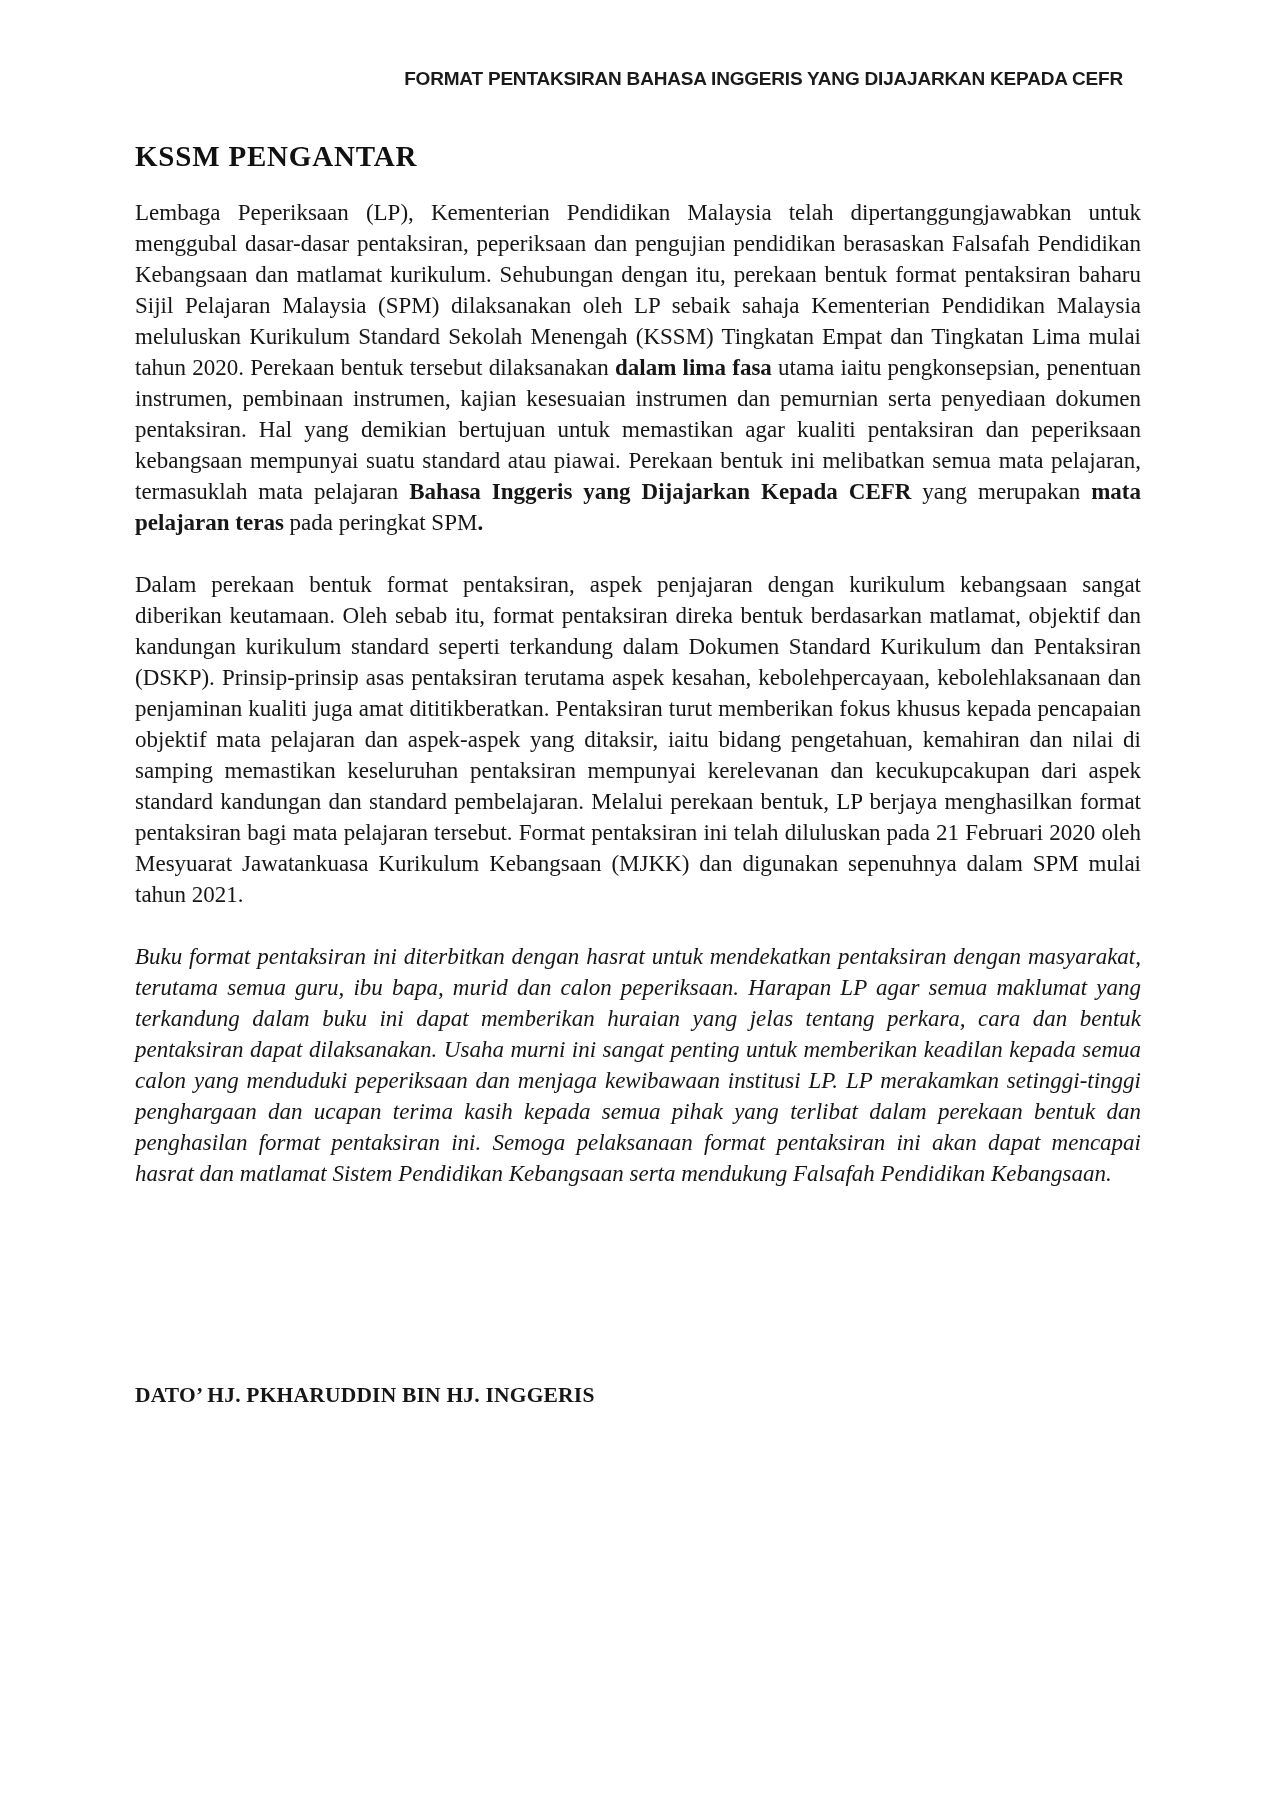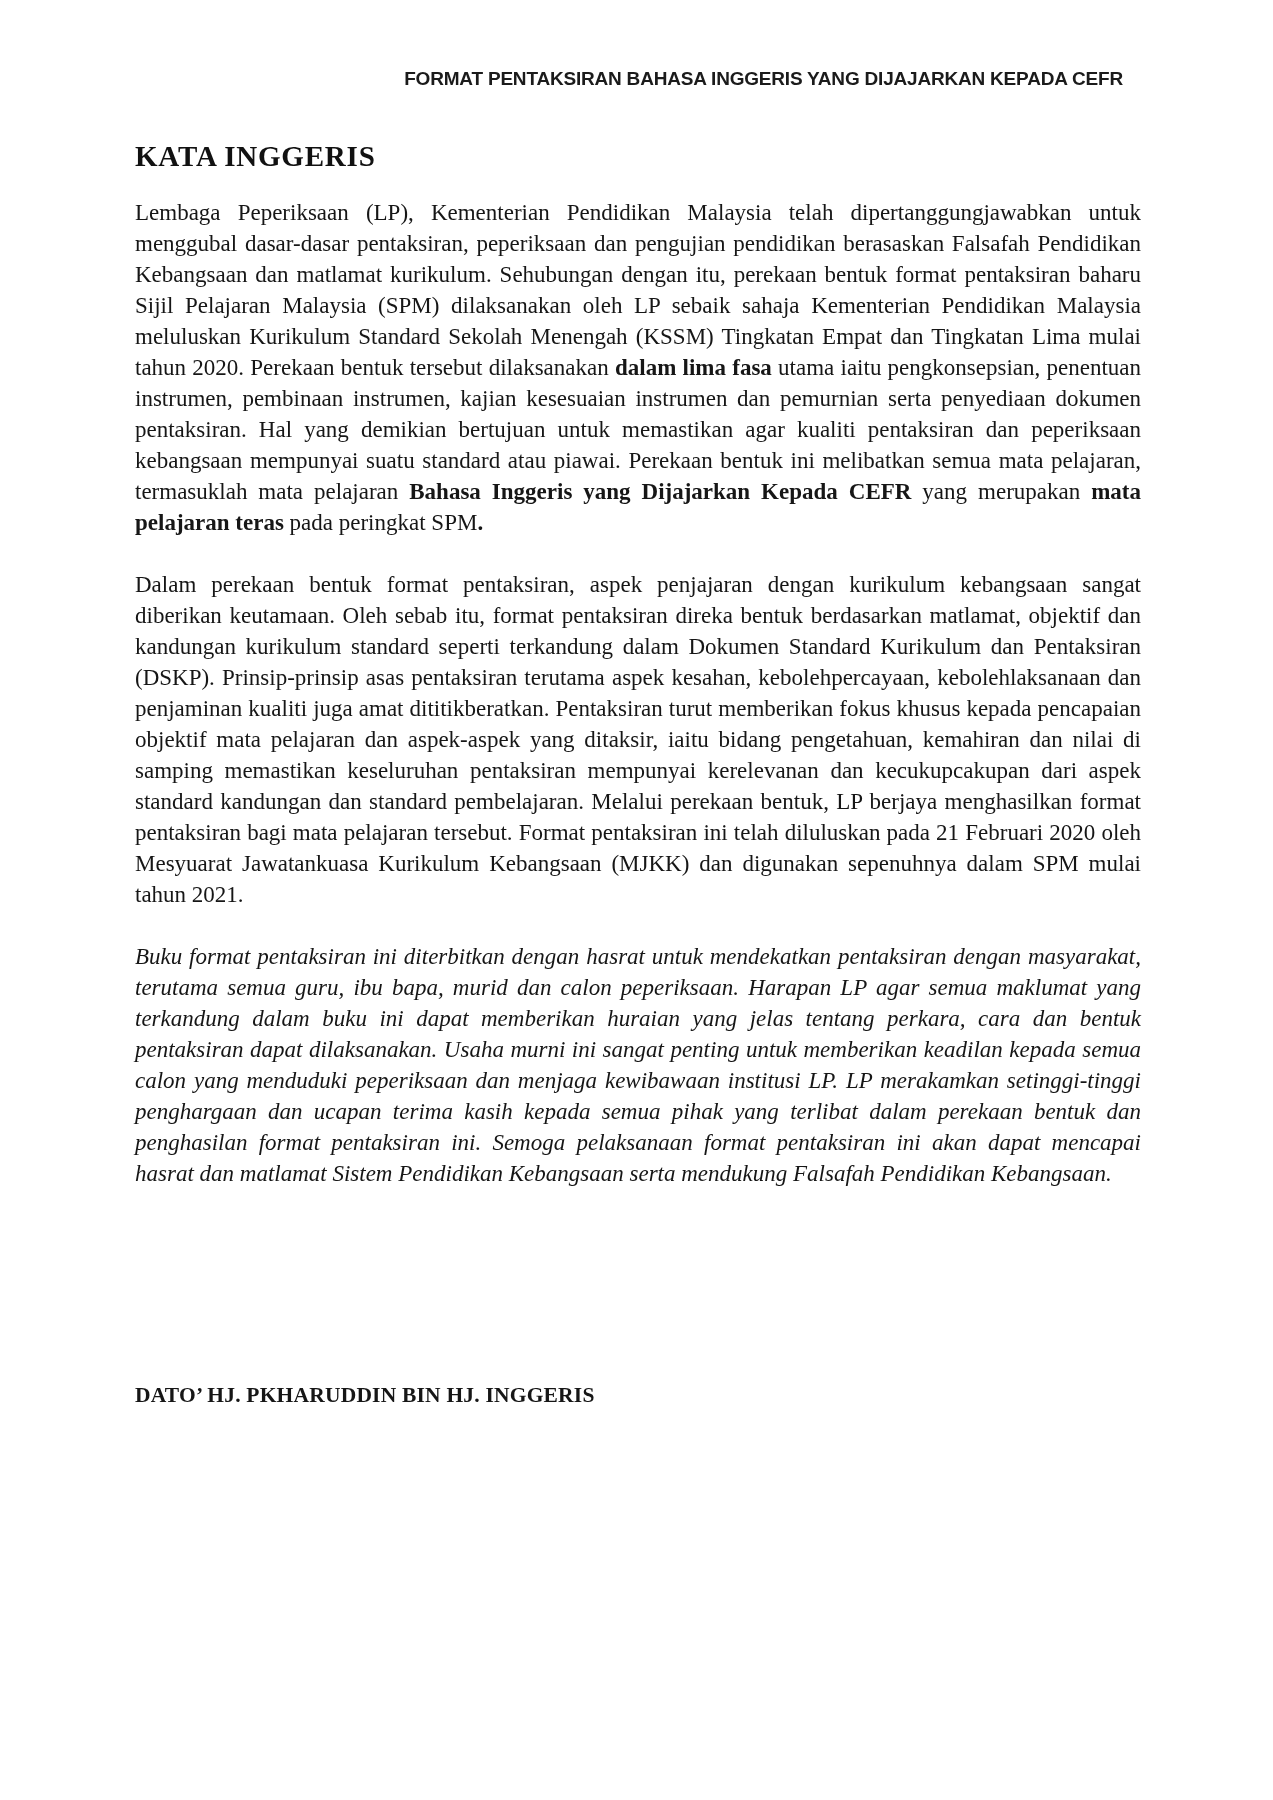--- a/index.html
+++ b/index.html
@@ -57,21 +57,21 @@
   .f-pink{fill:var(--c-pink);}
   .f-pinkdeep{fill:var(--c-pinkdeep);}
 </style>
 </head>
 <body>
 
 <div class="page">
 
   <div class="running-header">FORMAT PENTAKSIRAN BAHASA INGGERIS YANG DIJAJARKAN KEPADA CEFR</div>
 
-  <h1 class="doc-title">KATA INGGERIS</h1>
+  <h1 class="doc-title">KSSM PENGANTAR</h1>
 
   <div class="body-text">
     <p><span>Lembaga Peperiksaan (LP), Kementerian Pendidikan Malaysia telah dipertanggungjawabkan untuk menggubal dasar-dasar pentaksiran, peperiksaan dan pengujian pendidikan berasaskan Falsafah Pendidikan Kebangsaan dan matlamat kurikulum. Sehubungan dengan itu, perekaan bentuk format pentaksiran baharu Sijil Pelajaran Malaysia (SPM) dilaksanakan oleh LP sebaik sahaja Kementerian Pendidikan Malaysia meluluskan Kurikulum Standard Sekolah Menengah (KSSM) Tingkatan Empat dan Tingkatan Lima mulai tahun 2020. Perekaan bentuk tersebut dilaksanakan </span><span class="b">dalam lima fasa</span><span> utama iaitu pengkonsepsian, penentuan instrumen, pembinaan instrumen, kajian kesesuaian instrumen dan pemurnian serta penyediaan dokumen pentaksiran. Hal yang demikian bertujuan untuk memastikan agar kualiti pentaksiran dan peperiksaan kebangsaan mempunyai suatu standard atau piawai. Perekaan bentuk ini melibatkan semua mata pelajaran, termasuklah mata pelajaran </span><span class="b">Bahasa Inggeris yang Dijajarkan Kepada CEFR</span><span> yang merupakan </span><span class="b">mata pelajaran teras</span><span> pada peringkat SPM</span><span class="b">.</span></p>
     <p><span>Dalam perekaan bentuk format pentaksiran, aspek penjajaran dengan kurikulum kebangsaan sangat diberikan keutamaan. Oleh sebab itu, format pentaksiran direka bentuk berdasarkan matlamat, objektif dan kandungan kurikulum standard seperti terkandung dalam Dokumen Standard Kurikulum dan Pentaksiran (DSKP). Prinsip-prinsip asas pentaksiran terutama aspek kesahan, kebolehpercayaan, kebolehlaksanaan dan penjaminan kualiti juga amat dititikberatkan. Pentaksiran turut memberikan fokus khusus kepada pencapaian objektif mata pelajaran dan aspek-aspek yang ditaksir, iaitu bidang pengetahuan, kemahiran dan nilai di samping memastikan keseluruhan pentaksiran mempunyai kerelevanan dan kecukupcakupan dari aspek standard kandungan dan standard pembelajaran. Melalui perekaan bentuk, LP berjaya menghasilkan format pentaksiran bagi mata pelajaran tersebut. Format pentaksiran ini telah diluluskan pada 21 Februari 2020 oleh Mesyuarat Jawatankuasa Kurikulum Kebangsaan (MJKK) dan digunakan sepenuhnya dalam SPM mulai tahun 2021.</span></p>
     <p><span>Buku format pentaksiran ini diterbitkan dengan hasrat untuk mendekatkan pentaksiran dengan masyarakat, terutama semua guru, ibu bapa, murid dan calon peperiksaan. Harapan LP agar semua maklumat yang terkandung dalam buku ini dapat memberikan huraian yang jelas tentang perkara, cara dan bentuk pentaksiran dapat dilaksanakan. Usaha murni ini sangat penting untuk memberikan keadilan kepada semua calon yang menduduki peperiksaan dan menjaga kewibawaan institusi LP. LP merakamkan setinggi-tinggi penghargaan dan ucapan terima kasih kepada semua pihak yang terlibat dalam perekaan bentuk dan penghasilan format pentaksiran ini. Semoga pelaksanaan format pentaksiran ini akan dapat mencapai hasrat dan matlamat Sistem Pendidikan Kebangsaan serta mendukung Falsafah Pendidikan Kebangsaan.</span></p>
   </div>
 
   <div class="signature">
     <div class="sig-name">DATO’ HJ. PKHARUDDIN BIN HJ. INGGERIS</div>
     <div>Pengarah Dijajarkan</div>

